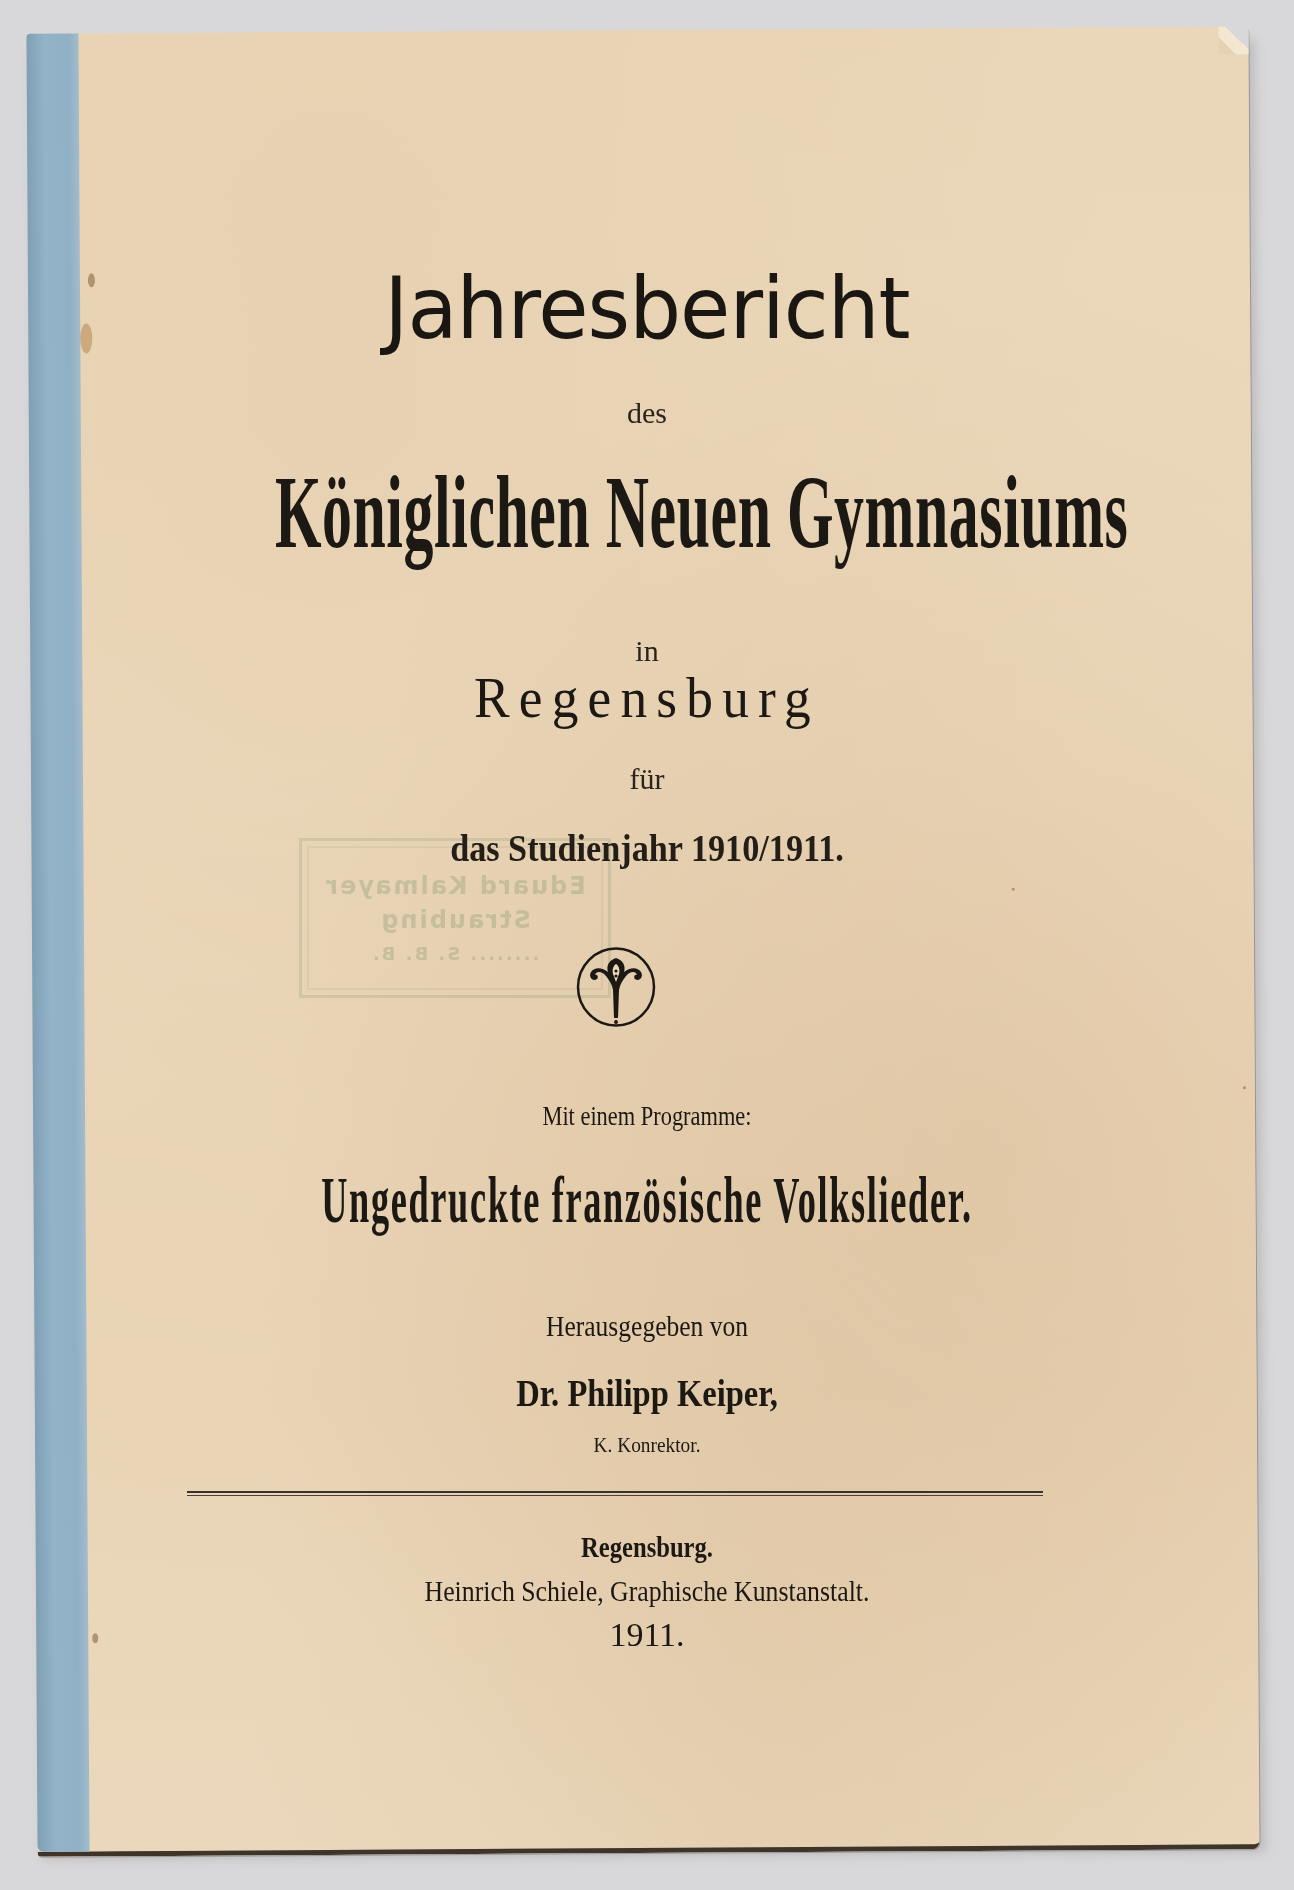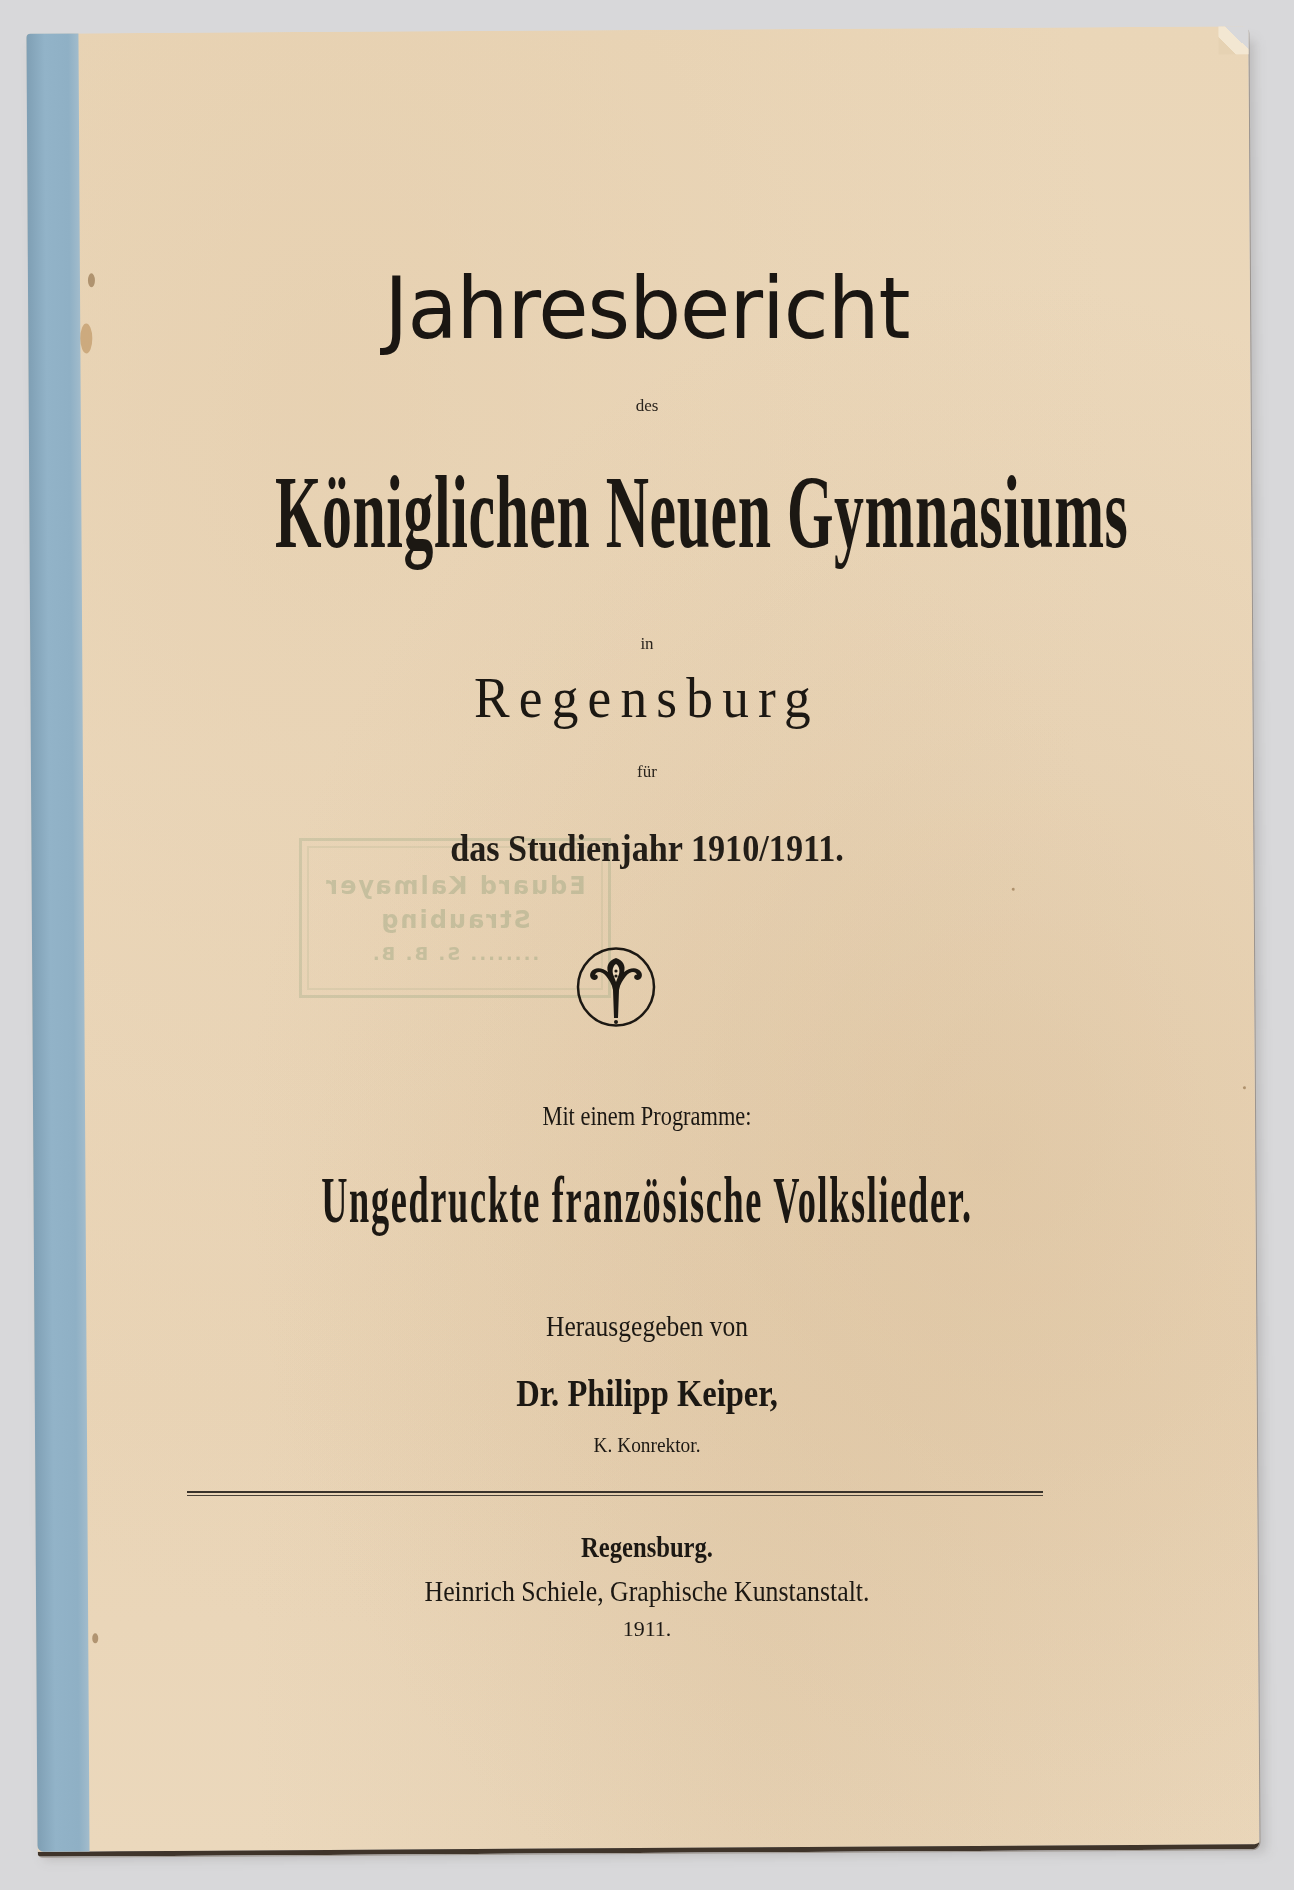--- a/index.html
+++ b/index.html
@@ -64,21 +64,21 @@
   }
   .t-jahres {
     top: 258px;
     font-family: "DejaVu Sans", sans-serif;
     font-size: 86px;
     letter-spacing: -1px;
     color: #1a1612;
     transform: scaleX(0.95);
   }
   .t-small {
-    font-size: 17px;
+    font-size: 30px;
     color: #2a241d;
   }
   .t-gym {
     top: 452px;
     font-size: 104px;
     font-weight: bold;
     transform: scaleX(0.575);
     letter-spacing: 1px;
   }
   .t-regens {
@@ -138,21 +138,21 @@
     font-weight: bold;
     transform: scaleX(0.82);
   }
   .t-publisher {
     top: 1574px;
     font-size: 30px;
     transform: scaleX(0.86);
   }
   .t-year {
     top: 1616px;
-    font-size: 22px;
+    font-size: 34px;
   }
   .stamp {
     position: absolute;
     left: 299px; top: 838px;
     width: 312px; height: 160px;
     border: 3px solid rgba(120,150,110,0.22);
     outline: 2px solid rgba(120,150,110,0.12);
     outline-offset: -10px;
     color: rgba(110,140,100,0.28);
     font-family: "DejaVu Sans", sans-serif;

